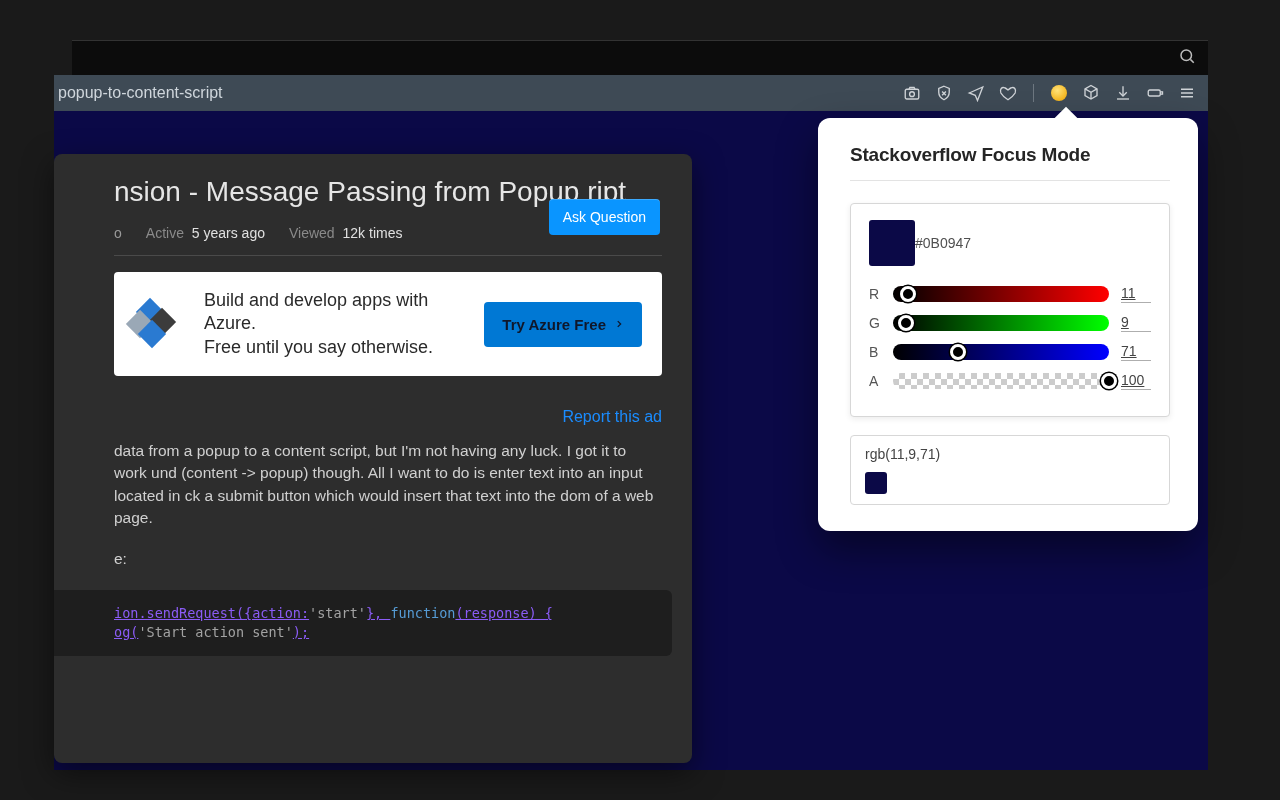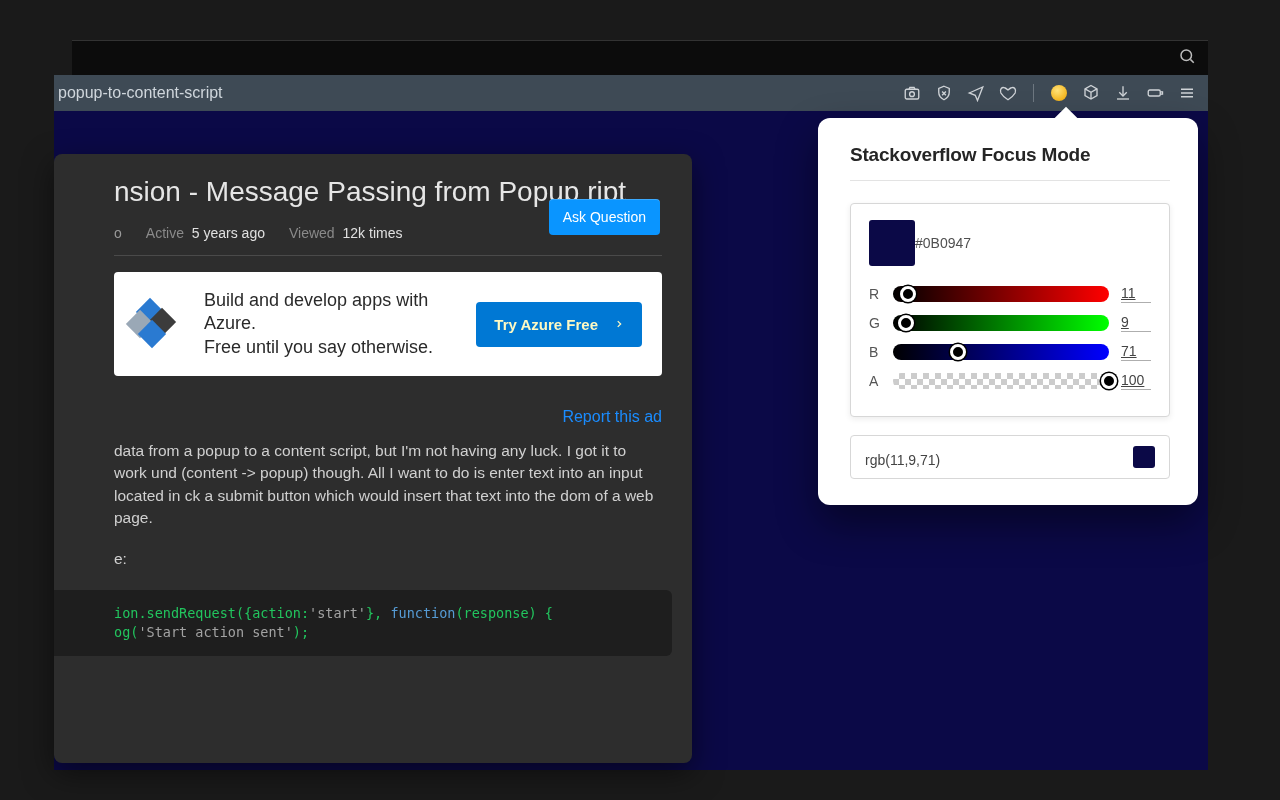--- a/index.html
+++ b/index.html
@@ -83,39 +83,39 @@
 
 .ad-box {
   background: #fff; border-radius: 4px;
   display: flex; align-items: center; gap: 26px;
   padding: 18px 20px; margin-bottom: 6px; height: 104px;
 }
 .ad-logo { width: 44px; height: 44px; position: relative; flex: 0 0 44px; }
 .ad-logo .cube { position: absolute; width: 20px; height: 20px; transform: rotate(45deg); }
 .ad-text { color: #2a2a2a; font-size: 18px; line-height: 1.3; flex: 1; }
 .ad-cta {
-  background: #0078d4; color: #fef9c3; border: none;
+  background: #0078d4; color: #0f172a; border: none;
   padding: 14px 18px; border-radius: 4px;
-  font-size: 15px; font-weight: 600; display: flex; align-items: center; gap: 16px; cursor: pointer;
+  font-size: 15px; font-weight: 600; display: flex; align-items: center; gap: 8px; cursor: pointer;
 }
 .report-ad { text-align: right; font-size: 16px; color: #1a8cff; margin-bottom: 14px; cursor: pointer; margin-top: 32px; }
 
 .so-body { color: #d0d0d0; font-size: 15.5px; line-height: 1.45; }
 .so-body p { margin-bottom: 18px; }
 
 .codeblock {
   background: #1e1e1e; border-radius: 6px;
   padding: 14px 16px; font-family: Menlo, Consolas, monospace;
   font-size: 13.5px; color: #d4d4d4; margin-top: 20px;
   line-height: 1.4; white-space: pre;
   margin-left: -68px; margin-right: -10px; padding-left: 68px;
 }
 .tok-str { color: #a3a3a3; }
 .tok-kw { color: #569cd6; }
-.tok-plain { color: #22c55e; }
+.tok-plain { color: #8b5cf6; text-decoration: underline; }
 
 .popup {
   position: absolute;
   top: 118px; right: 82px;
   width: 380px;
   background: #fff;
   border-radius: 12px;
   box-shadow: 0 18px 40px rgba(0,0,0,.45);
   padding: 26px 28px 26px 32px;
 }
@@ -157,23 +157,23 @@
   box-shadow: 0 0 0 1.5px #000;
 }
 .chan-val {
   width: 30px; text-align: left; font-size: 14px; color: #444;
   border: none; border-bottom: 1px solid #aeaeae; outline: none;
   padding: 1px 0;
   text-decoration: underline;
 }
 
 .rgb-row {
-  display: flex; align-items: flex-end; gap: 10px;
+  display: flex; align-items: flex-start; gap: 10px;
   background: #fff; border: 1px solid #d7d7d7; border-radius: 4px;
-  padding: 10px 14px; margin-top: 18px;
+  padding: 10px 14px; margin-top: 18px; flex-direction: column;
 }
 .rgb-row input {
   flex: 1; border: none; outline: none; font-size: 14px; color: #444;
 }
 .rgb-swatch { width: 22px; height: 22px; border-radius: 3px; background: #0b0947; }
 
 .search-ic svg { width: 18px; height: 18px; color: #bdbdbd; }
 </style>
 </head>
 <body>

